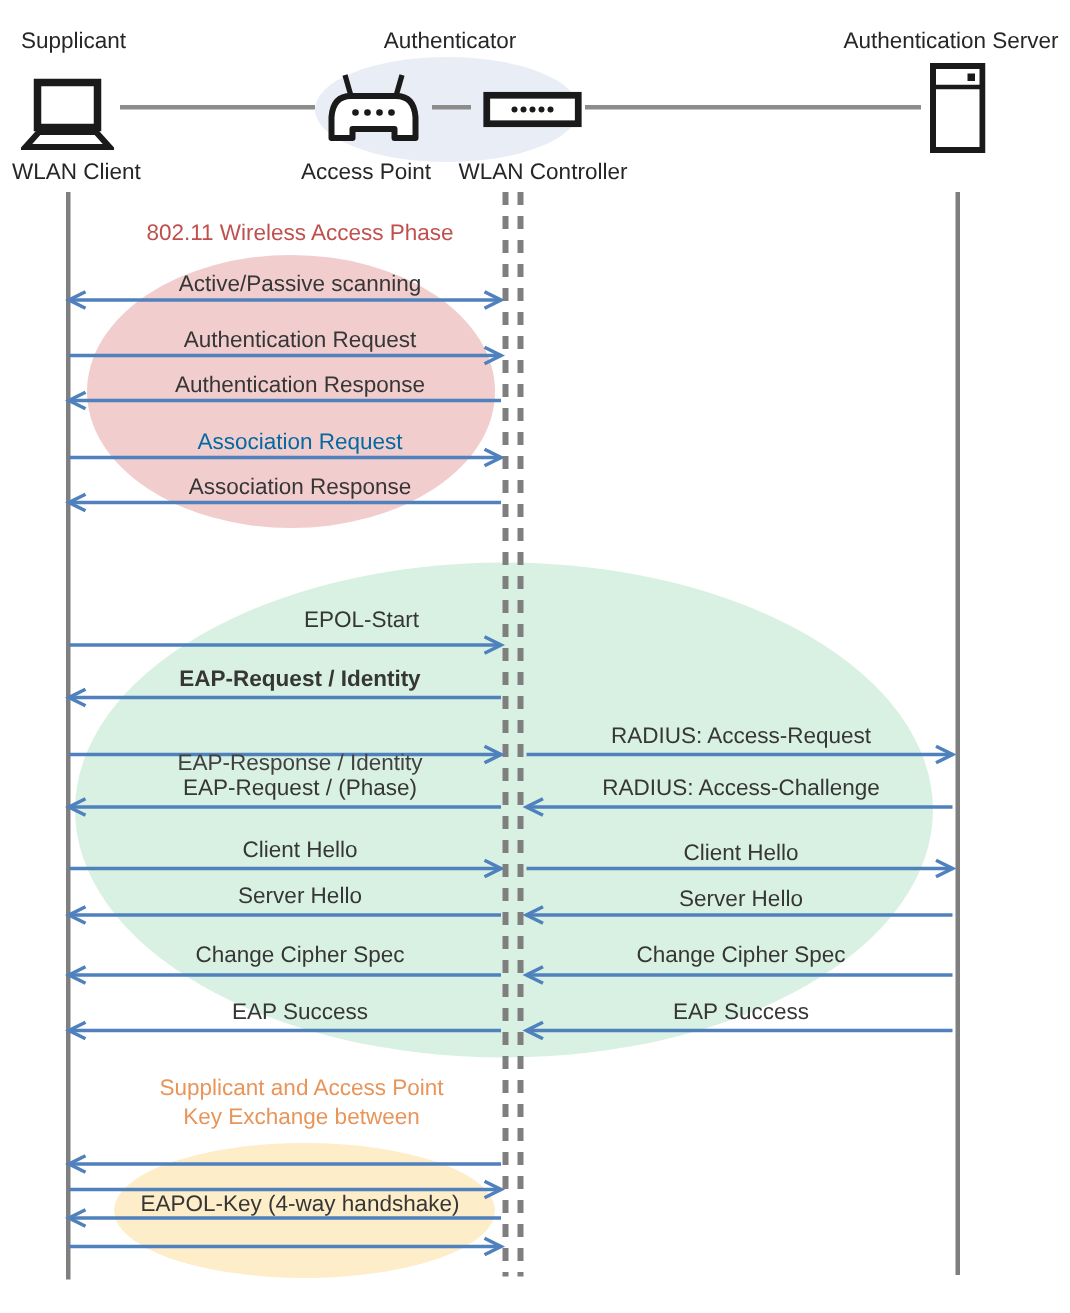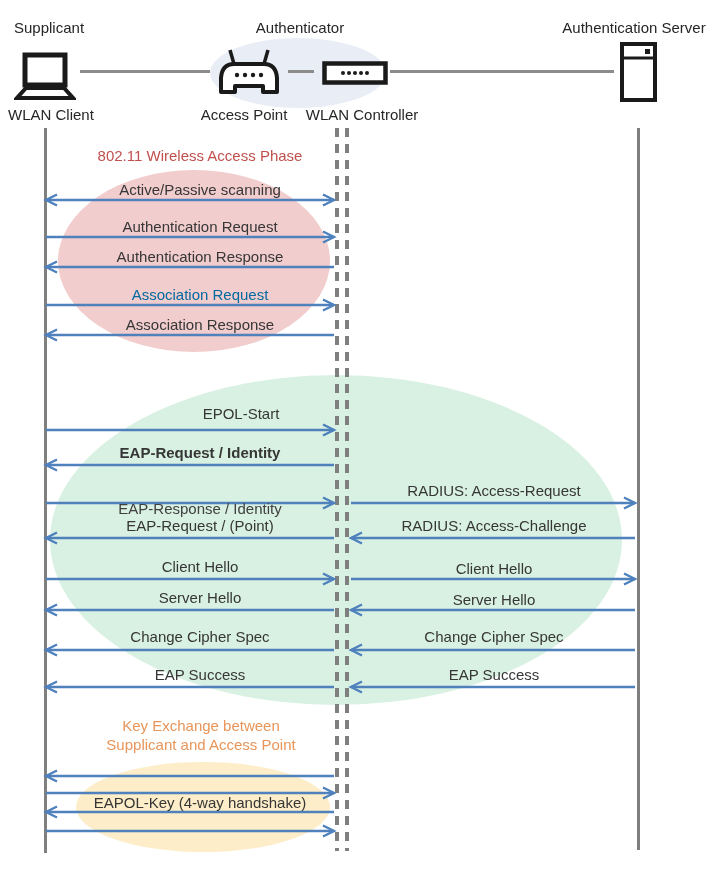--- a/index.html
+++ b/index.html
@@ -85,22 +85,22 @@
   <div class="actor-device centered" style="left:244px;top:106px;">Access Point</div>
   <div class="actor-device centered" style="left:362px;top:106px;">WLAN Controller</div>
 
   <div class="lifeline" style="left:44px;top:128px;height:725px;"></div>
   <div class="dashline" style="left:335px;top:128px;height:723px;"></div>
   <div class="dashline" style="left:345px;top:128px;height:723px;"></div>
   <div class="lifeline" style="left:637px;top:128px;height:722px;"></div>
 
   <div class="phase-label" style="left: 200px; top: 146px; color: rgb(192, 80, 77);">802.11 Wireless Access Phase</div>
   <div class="phase-label" style="left: 201px; top: 716px; color: rgb(232, 149, 90);">
+    <div>Supplicant and Access Point</div>
     <div>Key Exchange between</div>
-    <div>Supplicant and Access Point</div>
   </div>
 
   <svg class="arrows" id="arrow-svg" width="713" height="875" viewBox="0 0 713 875">
       <g>
         <line x1="46" y1="200" x2="334" y2="200" stroke="#4F81BD" stroke-width="2.4"></line>
         <path d="M323 194.5 L334 200 L323 205.5" fill="none" stroke="#4F81BD" stroke-width="2.4"></path>
         <path d="M57 194.5 L46 200 L57 205.5" fill="none" stroke="#4F81BD" stroke-width="2.4"></path>
       </g>
       <g>
         <line x1="46" y1="237" x2="334" y2="237" stroke="#4F81BD" stroke-width="2.4"></line>
@@ -194,21 +194,21 @@
   <div id="msg-labels">
       <div class="msg-label" style="left: 200px; top: 181px; color: rgb(54, 54, 54);">Active/Passive scanning</div>
       <div class="msg-label" style="left: 200px; top: 218px; color: rgb(54, 54, 54);">Authentication Request</div>
       <div class="msg-label" style="left: 200px; top: 248px; color: rgb(54, 54, 54);">Authentication Response</div>
       <div class="msg-label" style="left: 200px; top: 286px; color: #0369a1;">Association Request</div>
       <div class="msg-label" style="left: 200px; top: 316px; color: rgb(54, 54, 54);">Association Response</div>
       <div class="msg-label" style="left: 200px; top: 405px; color: rgb(54, 54, 54); margin-left: 41px;">EPOL-Start</div>
       <div class="msg-label" style="left: 200px; top: 444px; color: rgb(54, 54, 54); font-weight: bold;">EAP-Request / Identity</div>
       <div class="msg-label" style="left: 200px; top: 482px; color: #404040; margin-top: 18px;">EAP-Response / Identity</div>
       <div class="msg-label" style="left: 494px; top: 482px; color: rgb(54, 54, 54);">RADIUS: Access-Request</div>
-      <div class="msg-label" style="left: 200px; top: 517px; color: rgb(54, 54, 54);">EAP-Request / (Point)</div>
+      <div class="msg-label" style="left: 200px; top: 517px; color: rgb(54, 54, 54);">EAP-Request / (Phase)</div>
       <div class="msg-label" style="left: 494px; top: 517px; color: rgb(54, 54, 54);">RADIUS: Access-Challenge</div>
       <div class="msg-label" style="left: 200px; top: 558px; color: rgb(54, 54, 54);">Client Hello</div>
       <div class="msg-label" style="left: 494px; top: 560px; color: rgb(54, 54, 54);">Client Hello</div>
       <div class="msg-label" style="left: 200px; top: 589px; color: rgb(54, 54, 54);">Server Hello</div>
       <div class="msg-label" style="left: 494px; top: 591px; color: rgb(54, 54, 54);">Server Hello</div>
       <div class="msg-label" style="left: 200px; top: 628px; color: rgb(54, 54, 54);">Change Cipher Spec</div>
       <div class="msg-label" style="left: 494px; top: 628px; color: rgb(54, 54, 54);">Change Cipher Spec</div>
       <div class="msg-label" style="left: 200px; top: 666px; color: rgb(54, 54, 54);">EAP Success</div>
       <div class="msg-label" style="left: 494px; top: 666px; color: rgb(54, 54, 54);">EAP Success</div>
       <div class="msg-label" style="left: 200px; top: 794px; color: rgb(54, 54, 54);">EAPOL-Key (4-way handshake)</div>

